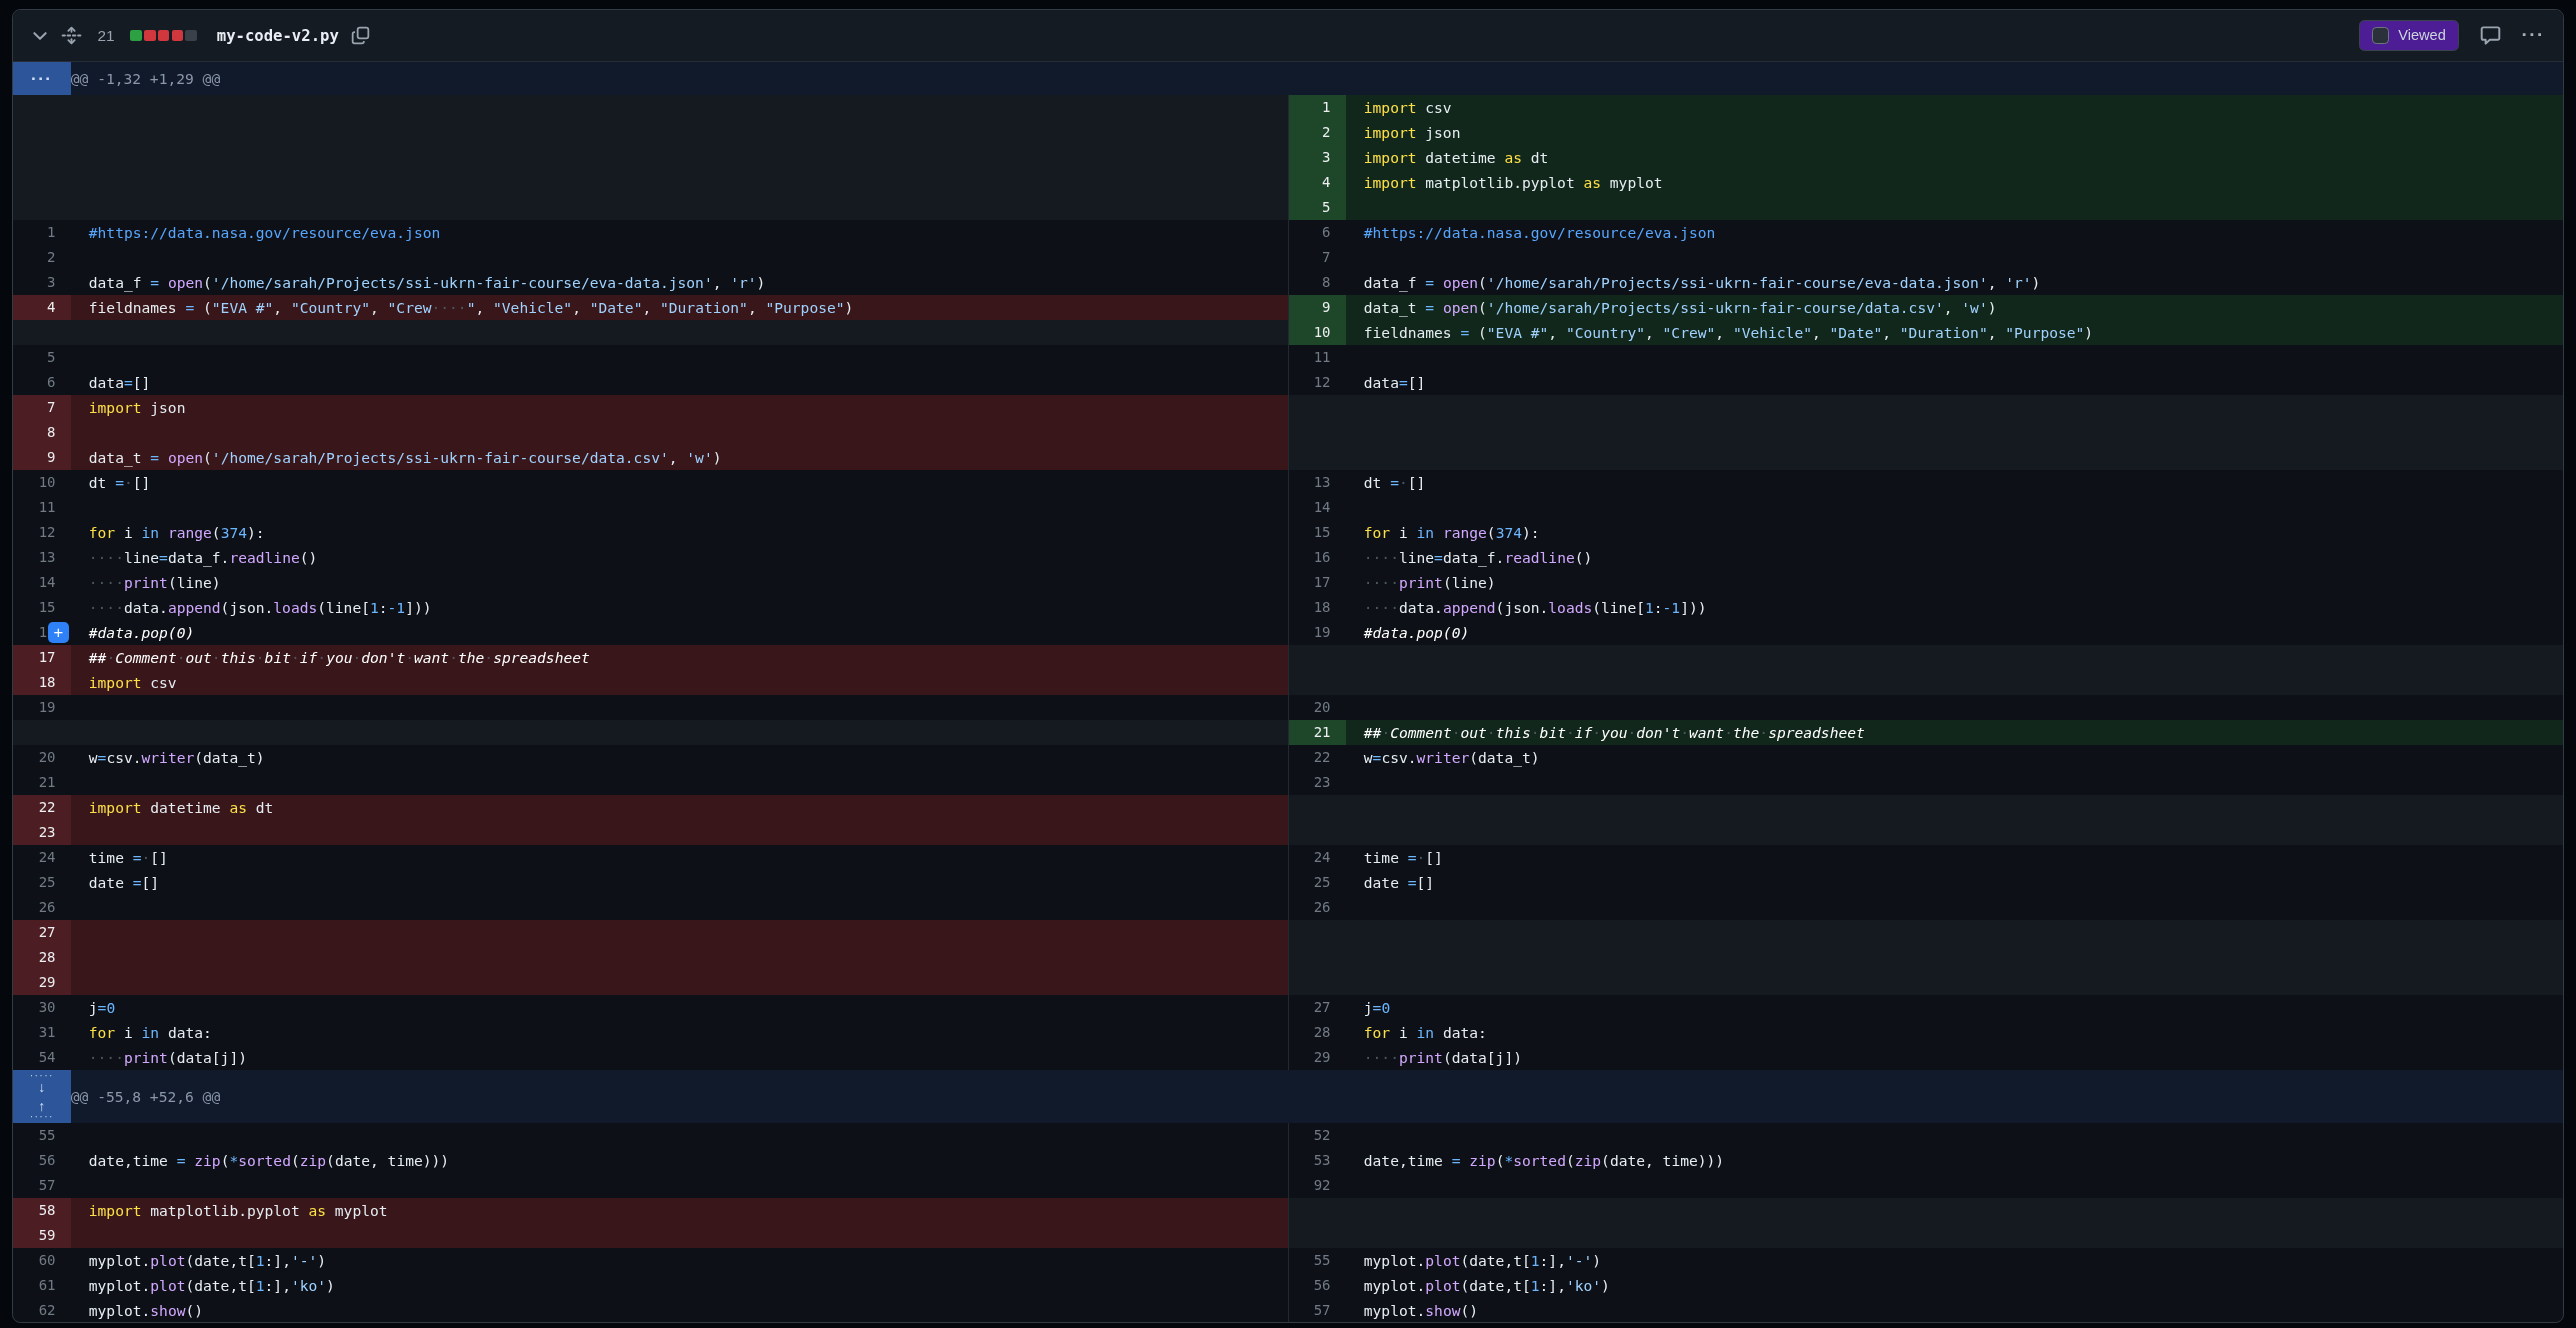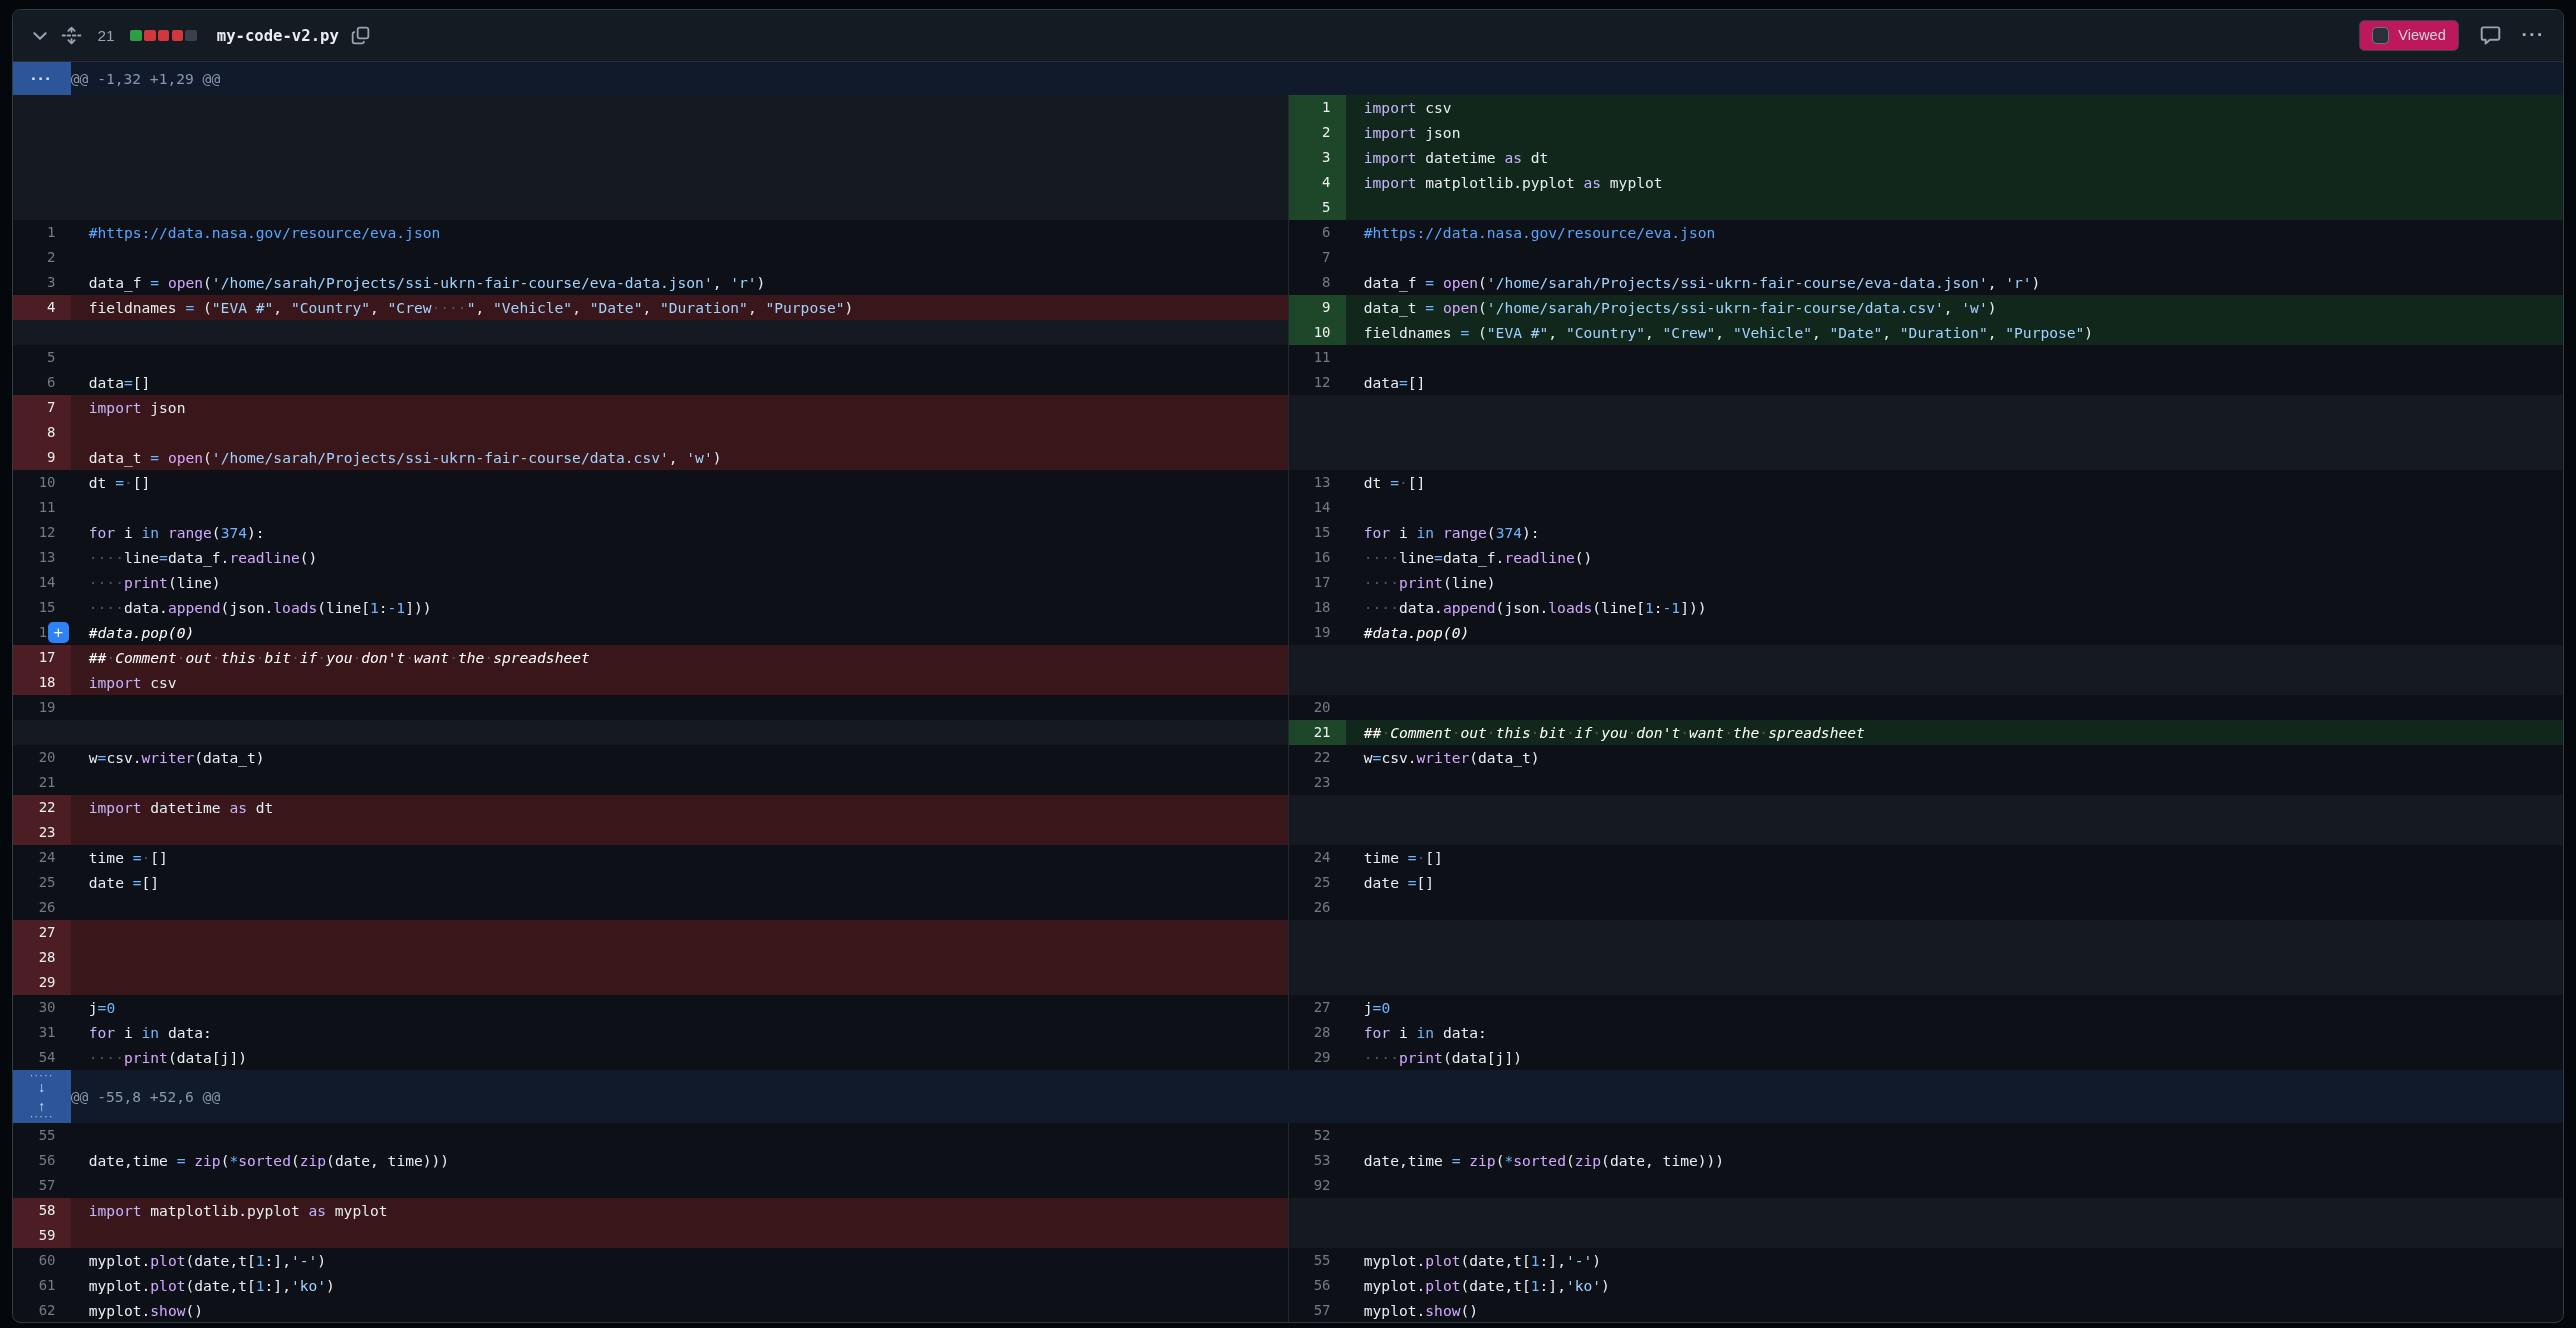--- a/index.html
+++ b/index.html
@@ -9,21 +9,21 @@
   
   .file-header{height:51px;background:#151b23;border-bottom:0.7px solid #262d37;display:flex;
     align-items:center;padding:0 18px;gap:12.5px;}
   .icon-btn{background:none;border:none;padding:0;display:flex;align-items:center;justify-content:center;cursor:pointer;color:#9aa4ae;}
   .changes{color:#9aa3ad;font-size:15.3px;margin-left:2.8px;}
   .diffstat{display:flex;gap:2.1px;margin-left:2.8px;}
   .sq{width:11.8px;height:11.8px;border-radius:2.1px;display:inline-block;}
   .sq-add{background:#2da043;}  .sq-del{background:#d1383d;}  .sq-neutral{background:#3a414b;}
   .fname{font-family:"DejaVu Sans Mono",monospace;font-size:15.6px;color:#e9eef4;margin-left:7px;font-weight:bold;}
   .hdr-right{margin-left:auto;display:flex;align-items:center;gap:21px;}
-  .viewed-btn{display:flex;align-items:center;gap:9px;background:#be185d;border:0.7px solid #3a424c;
+  .viewed-btn{display:flex;align-items:center;gap:9px;background:#4c1d95;border:0.7px solid #3a424c;
     border-radius:5.5px;padding:5.5px 11.8px;cursor:pointer;}
   .checkbox{width:17.3px;height:17.3px;border:1.4px solid #6e7681;border-radius:4.2px;background:#2a313a;box-sizing:border-box;}
   .viewed-label{color:#ccd4dc;font-size:14.6px;}
   .kebab{color:#a6aeb8;font-size:19px;font-weight:bold;letter-spacing:1.4px;}
   
   .diff-body{width:100%;}
   .hunk-row{display:flex;background:#111a2b;}
   .hunk-row.short{height:33px;} .hunk-row.tall{height:53px;}
   .hunk-gutter{width:58px;display:flex;flex-direction:column;}
   .exp-btn{flex:1;background:#2c5699;border:none;color:#cfe0f7;cursor:pointer;display:flex;
@@ -38,21 +38,21 @@
     font-family:"DejaVu Sans Mono",monospace;font-size:14.6px;line-height:25px;}
   .lnum,.rnum{text-align:right;padding-right:15.3px;font-size:14px;color:#717a85;position:relative;box-sizing:border-box;}
   .rnum{border-left:0.7px solid #222933;}
   .code{white-space:pre;padding-left:18px;overflow:hidden;}
   .code.del{background:#38161a;} .lnum.del,.rnum.del{background:#4c1e23;color:#edeff2;}
   .code.add{background:#12271b;} .lnum.add,.rnum.add{background:#1e4629;color:#edeff2;}
   .lnum.empty,.code.empty,.rnum.empty{background:#151a21;}
   .plus-btn{position:absolute;left:35px;top:2.1px;width:21px;height:21px;border-radius:4.9px;background:#2f81f7;
     color:#fff;border:none;font-size:16.6px;display:flex;align-items:center;justify-content:center;z-index:3;padding:0;cursor:pointer;}
   
-  .tok-p{color:#e6edf3;} .tok-k{color:#c4b5fd;} .tok-o{color:#6cb6ff;} .tok-n{color:#6cb6ff;}
+  .tok-p{color:#e6edf3;} .tok-k{color:#fde047;} .tok-o{color:#6cb6ff;} .tok-n{color:#6cb6ff;}
   .tok-fn{color:#d2a8ff;} .tok-s{color:#a0d2ff;} .tok-c{color:#ffffff;font-style:italic;} .tok-u{color:#58a6ff;}
   .tok-w{color:#4d5660;}
 </style>
 </head>
 <body>
 
 <div class="page">
   <div class="file-card">
     <div class="file-header">
       <button class="icon-btn">

